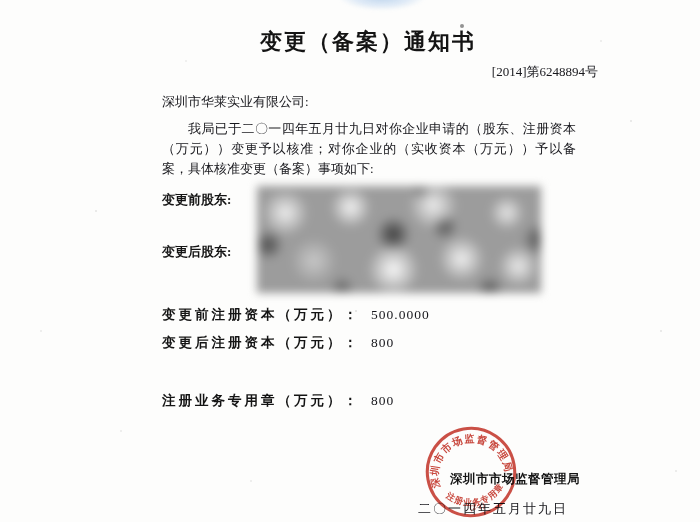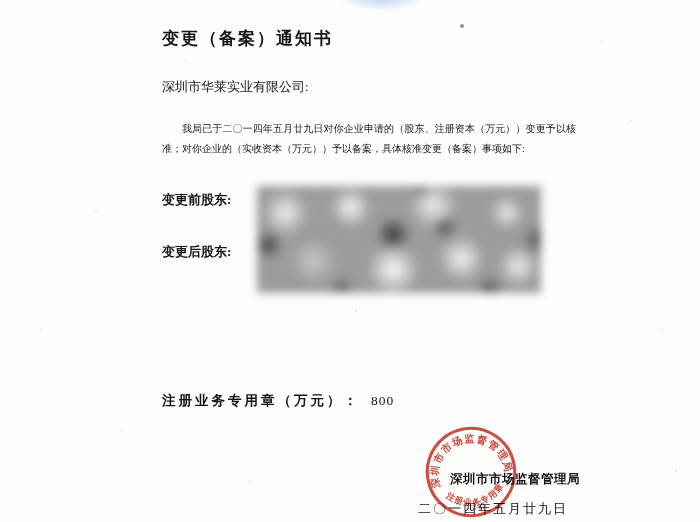--- a/index.html
+++ b/index.html
@@ -32,33 +32,33 @@
       660px 330px 0 0 rgba(0,0,0,.10),
       250px 480px 0 0 rgba(0,0,0,.08),
       600px 40px 0 0 rgba(0,0,0,.08),
       40px 330px 0 0 rgba(0,0,0,.08),
       530px 230px 0 0 rgba(0,0,0,.07),
       185px 60px 0 0 rgba(0,0,0,.07),
       675px 470px 0 0 rgba(0,0,0,.09);
   }
   .title{
     position:absolute;left:162px;top:27px;width:412px;
-    font-size:17px;font-weight:bold;letter-spacing:2px;
+    text-align:center;font-size:22px;font-weight:bold;letter-spacing:2px;
     color:#141414;
   }
   .doc-number{
     position:absolute;left:162px;top:63px;width:436px;
     text-align:right;font-size:13px;color:#17171c;
   }
   .addressee{
-    position:absolute;left:162px;top:78px;font-size:13px;color:#17171c;
+    position:absolute;left:162px;top:93px;font-size:13px;color:#17171c;
   }
   .body-para{
     position:absolute;left:162px;top:119px;width:414px;
-    font-size:10px;line-height:20px;text-indent:2em;text-align:justify;
+    font-size:13px;line-height:20px;text-indent:2em;text-align:justify;
     color:#17171c;
   }
   .sh-label{
     position:absolute;left:162px;font-size:13px;font-weight:bold;color:#141414;
   }
   .sh-before{top:191px;}
   .sh-after{top:243px;font-family:Liberation Serif, serif;}
   
   .redacted{
     position:absolute;left:257px;top:186px;width:284px;height:107px;
@@ -107,31 +107,38 @@
 </head>
 <body>
 
 <div class="page">
 
   <div class="smudge"></div>
   <div class="speckles"></div>
 
   <div class="title">变更（备案）通知书</div>
 
+  <div class="doc-number">[2014]第6248894号</div>
 
   <div class="addressee">深圳市华莱实业有限公司:</div>
 
   <div class="body-para">我局已于二〇一四年五月廿九日对你企业申请的（股东、注册资本（万元））变更予以核准；对你企业的（实收资本（万元））予以备案，具体核准变更（备案）事项如下:</div>
 
   <div class="sh-label sh-before">变更前股东:</div>
 
   <div class="redacted"></div>
 
   <div class="sh-label sh-after">变更后股东:</div>
 
+  <div class="cap-line cap-1">
+    <span class="lbl">变更前注册资本（万元）：</span><span class="val">500.0000</span>
+  </div>
+  <div class="cap-line cap-2">
+    <span class="lbl">变更后注册资本（万元）：</span><span class="val">800</span>
+  </div>
   <div class="cap-line cap-4">
     <span class="lbl">注册业务专用章（万元）：</span><span class="val">800</span>
   </div>
 
   <div class="issuer">深圳市市场监督管理局</div>
   <div class="issue-date">二〇一四年五月廿九日</div>
 
   <svg class="stamp" viewBox="0 0 100 100" xmlns="http://www.w3.org/2000/svg">
     <g transform="rotate(-10 50 50)" fill="none">
       <circle cx="50" cy="50" r="45.5" stroke="#c5372c" stroke-width="3.2" opacity=".95"></circle>

